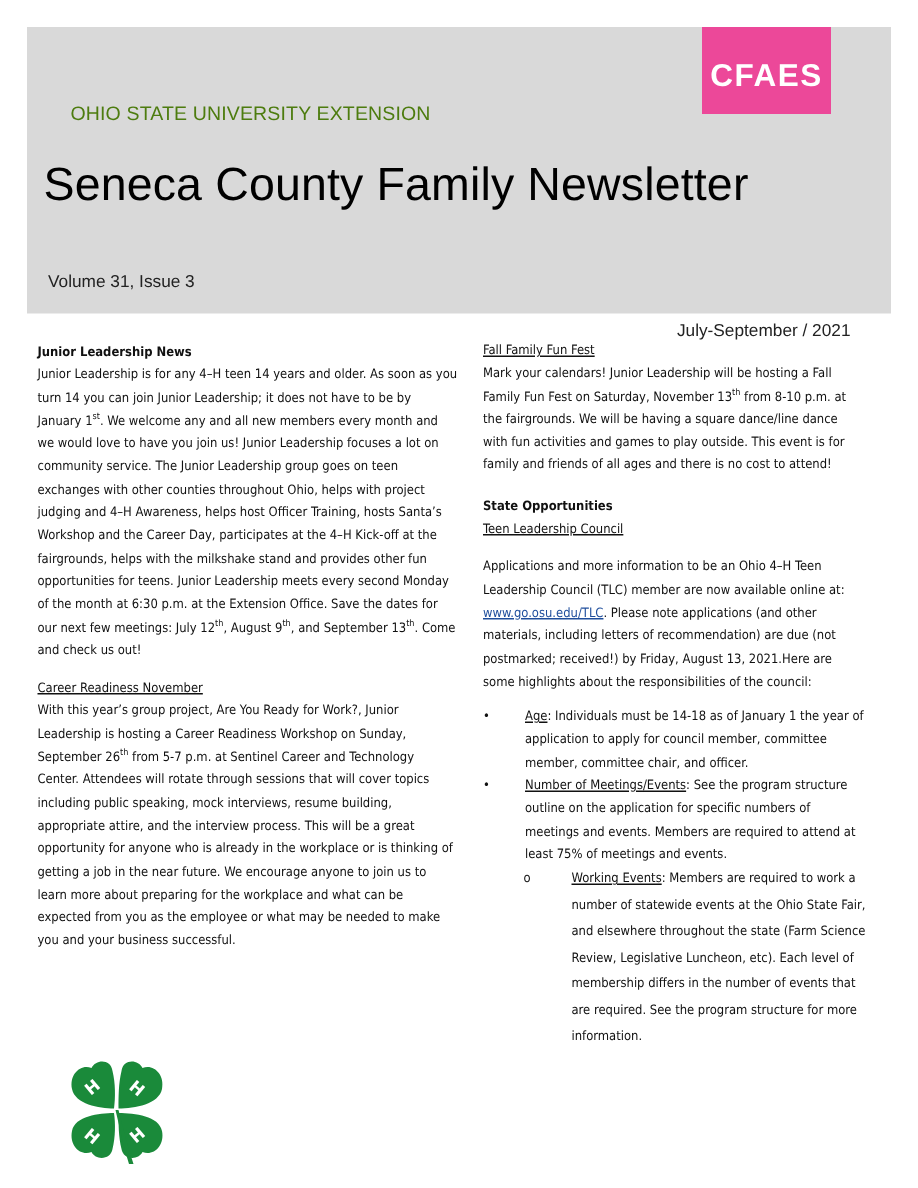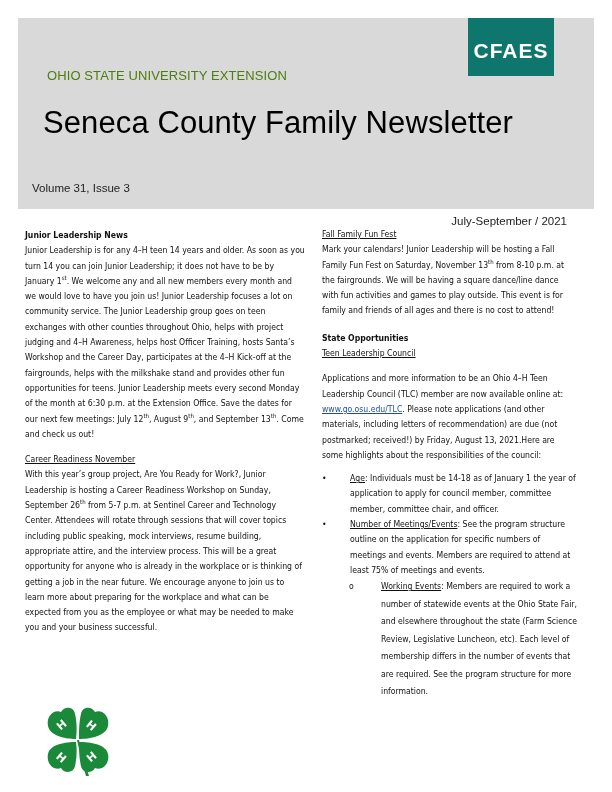--- a/index.html
+++ b/index.html
@@ -1,24 +1,24 @@
 <!DOCTYPE html>
 <html><head>
 <meta charset="utf-8">
 <style>
   html, body { margin:0; padding:0; background:#ffffff; }
   body { width:612px; height:792px; position:relative; overflow:hidden;
          font-family:"DejaVu Sans", sans-serif; color:#111; }
   .header { position:absolute; left:18px; top:18px; width:576px; height:191px; background:#d9d9d9; }
-  .cfaes { position:absolute; left:468px; top:18px; width:86px; height:58px; background:#0f766e;
+  .cfaes { position:absolute; left:468px; top:18px; width:86px; height:58px; background:#ec4899;
            color:#ffffff; font-family:"Liberation Sans", sans-serif; font-weight:bold; font-size:21px;
            letter-spacing:1px; display:flex; align-items:flex-end; justify-content:center; padding-bottom:0; box-sizing:border-box; }
   .cfaes span { display:block; margin-bottom:13px; }
   .ext { position:absolute; left:47px; top:68px; font-family:"Liberation Sans", sans-serif; font-size:13px; color:#4d7c0f; letter-spacing:0.1px; }
-  .title { position:absolute; left:43px; top:105px; font-family:"Liberation Sans", sans-serif; font-size:31px; color:#000; letter-spacing:0.1px; }
+  .title { position:absolute; left:29px; top:105px; font-family:"Liberation Sans", sans-serif; font-size:31px; color:#000; letter-spacing:0.1px; }
   .vol { position:absolute; left:32px; top:182px; font-family:"Liberation Sans", sans-serif; font-size:11.5px; color:#222; }
   .date { position:absolute; right:45px; top:187px; font-family:"Liberation Sans", sans-serif; font-size:11.5px; color:#222;margin-top:28px; }
   .col { position:absolute; font-family:"DejaVu Sans Condensed","DejaVu Sans", sans-serif; font-size:8.6px; line-height:15.3px; color:#111; }
   .col-left { left:25px; top:228px; width:280px; }
   .col-right { left:322px; top:217px; width:255px; }
   .b { font-weight:bold; }
   .u { text-decoration:underline; }
   p { margin:0; }
   sup { font-size:6px; line-height:0; vertical-align:4px; }
   .gap { height:8px; }

